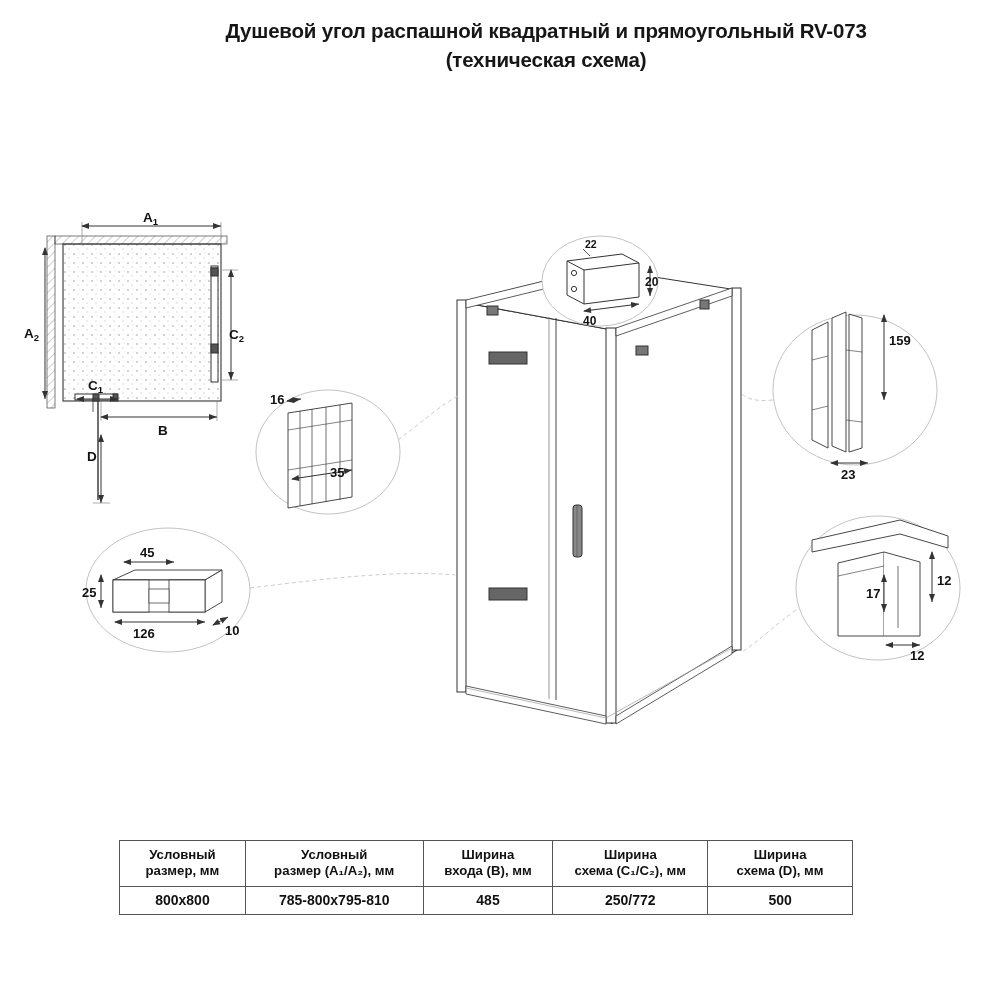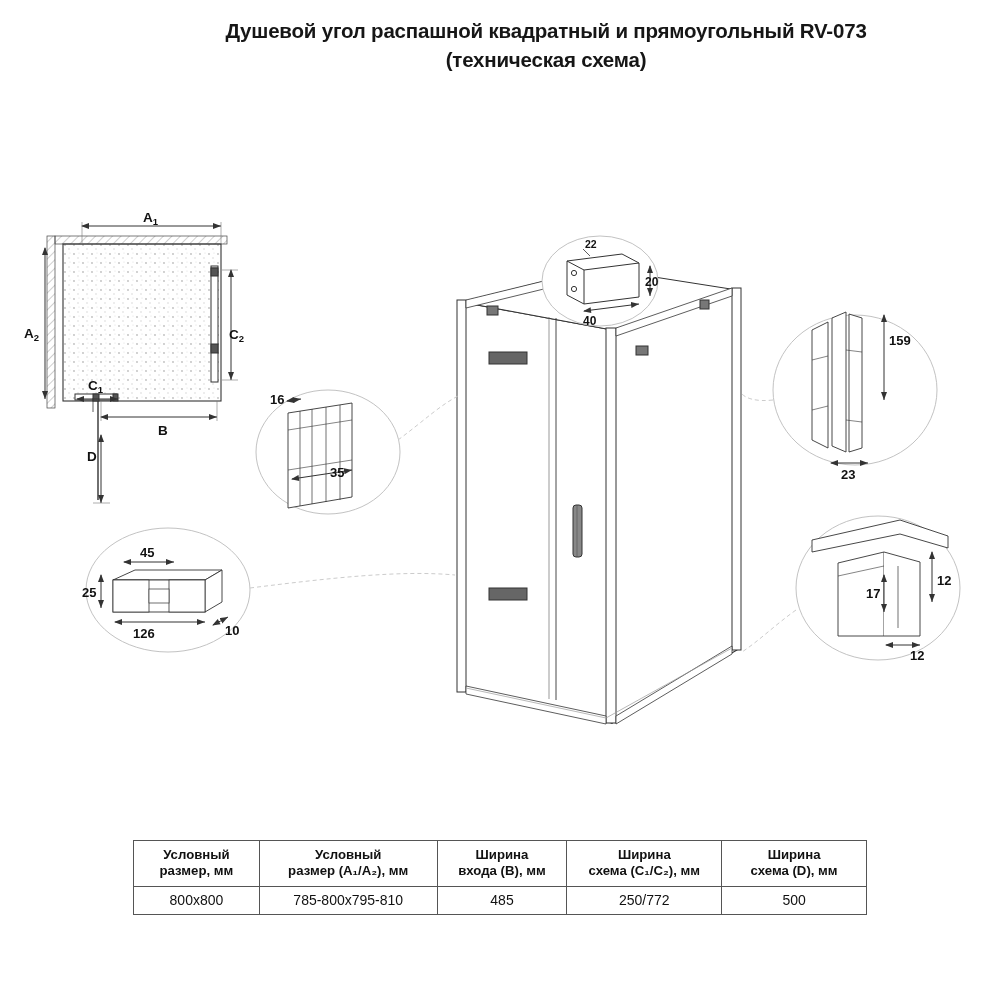--- a/index.html
+++ b/index.html
@@ -38,39 +38,39 @@
   }
   svg.drawing {
     position: absolute;
     top: 0;
     left: 0;
     width: 1000px;
     height: 1000px;
   }
   table.spec {
     position: absolute;
-    left: 133px;
+    left: 119px;
     top: 840px;
     border-collapse: collapse;
     width: 734px;
     font-size: 13.5px;
   }
   table.spec th, table.spec td {
     border: 1px solid #555;
     text-align: center;
     color: #111;
   }
   table.spec th {
     font-weight: bold;
     padding: 6px 4px 7px 4px;
     line-height: 16px;
     font-size: 13.2px;
   }
   table.spec td {
-    font-weight: normal;
+    font-weight: bold;
     padding: 5px 4px 6px 4px;
     font-size: 14px;
   }
   table.spec col.c0 { width: 126px; }
   table.spec col.c1 { width: 178px; }
   table.spec col.c2 { width: 130px; }
   table.spec col.c3 { width: 155px; }
   table.spec col.c4 { width: 145px; }
 </style>
 </head>

